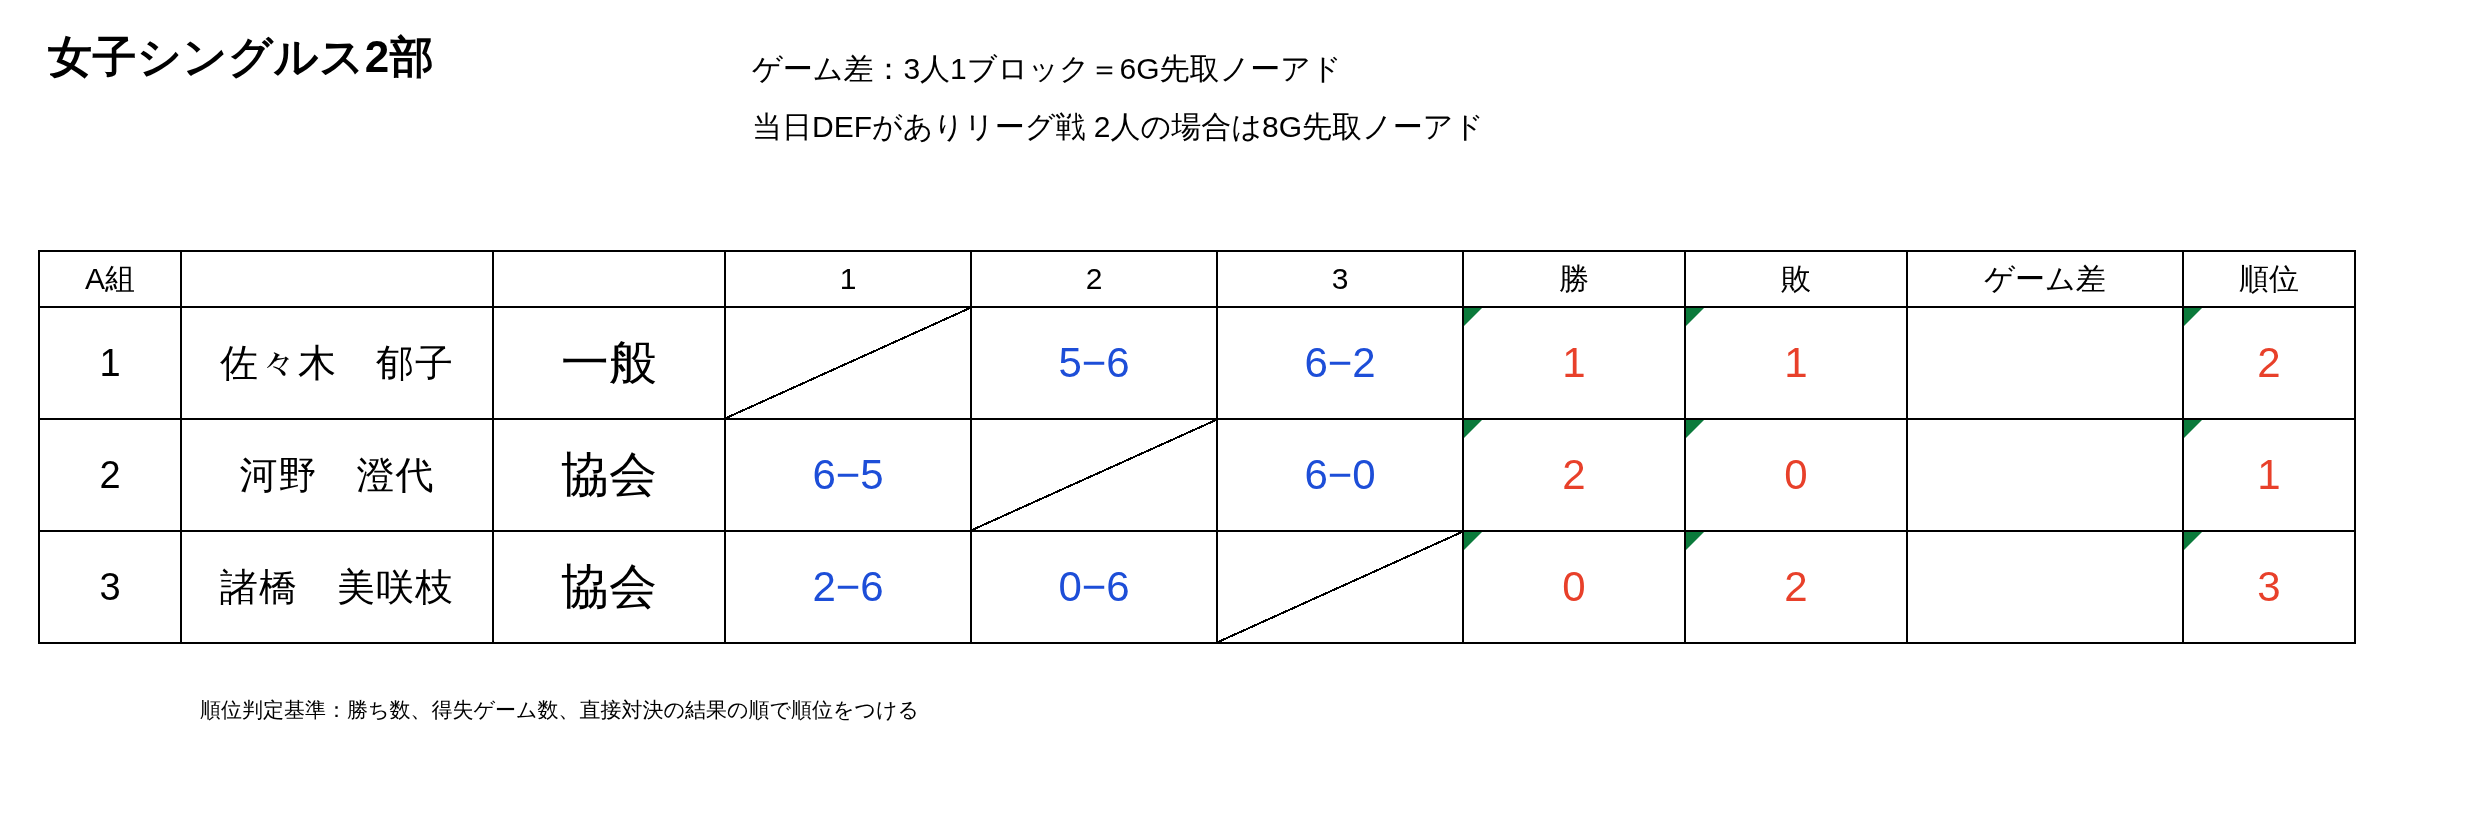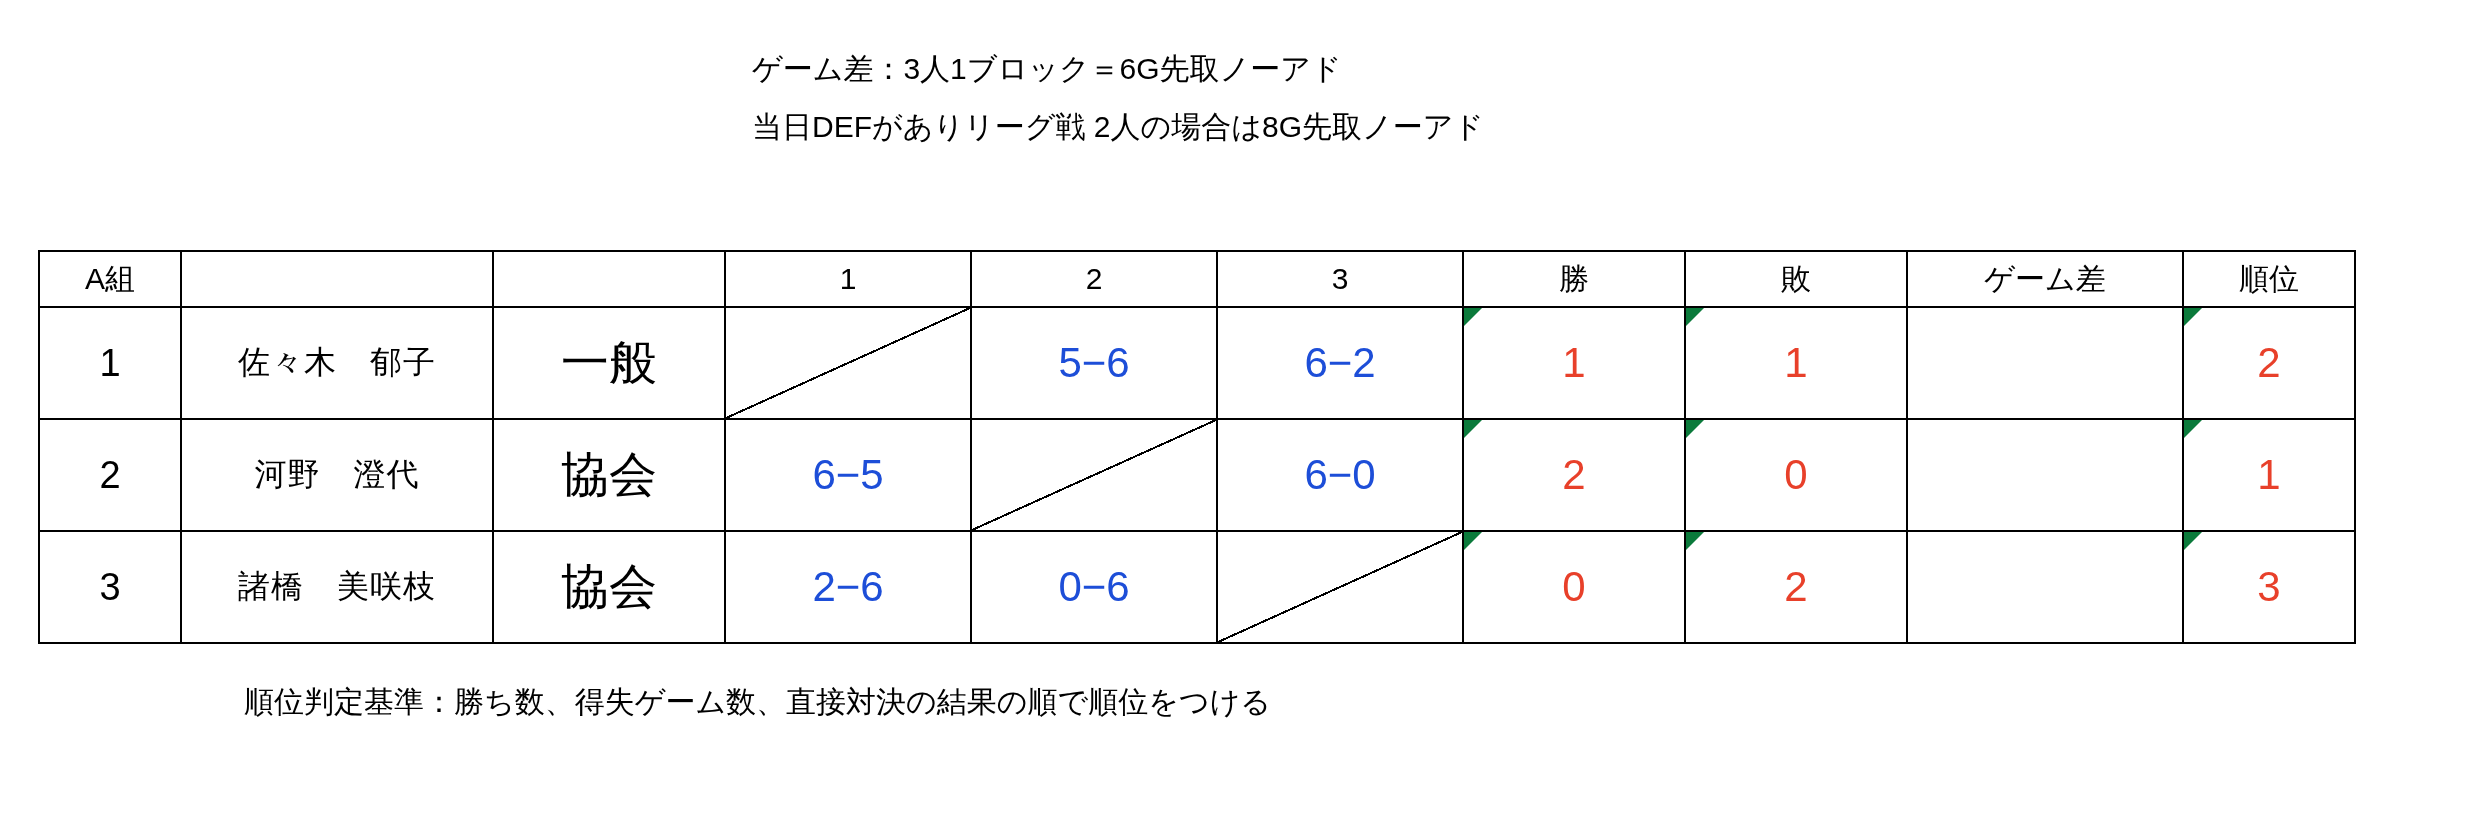--- a/index.html
+++ b/index.html
@@ -61,21 +61,21 @@
   col.c-m       { width: 246px; }
   col.c-win     { width: 222px; }
   col.c-lose    { width: 222px; }
   col.c-gd      { width: 276px; }
   col.c-rank    { width: 172px; }
 
   tr.head td { height: 54px; font-size: 30px; }
   tr.body td { height: 110px; }
 
   .cell-no   { font-size: 38px; }
-  .cell-name { font-size: 32px; font-weight: bold; letter-spacing: 1px; font-family: Liberation Mono, monospace; }
+  .cell-name { font-size: 38px; font-weight: bold; letter-spacing: 1px; font-family: Liberation Mono, monospace; }
   .cell-aff  { font-size: 48px; font-weight: bold; }
   .score     { font-size: 42px; font-weight: bold; color: #1d4ed8; }
   .num-red   { font-size: 42px; font-weight: bold; color: #e8402a; }
 
   
   td.diag {
     position: relative;
     background:
       linear-gradient(to bottom right,
         rgba(0,0,0,0) 0%,
@@ -91,31 +91,31 @@
     content: "";
     position: absolute;
     left: 0; top: 0;
     width: 0; height: 0;
     border-top: 18px solid #0b7a3b;
     border-right: 18px solid transparent;
   }
   .footnote {
     position: absolute;
     left: 200px;
-    top: 682px;
-    font-size: 30px;
+    top: 696px;
+    font-size: 21px;
     white-space: nowrap;
-    margin-left: 44px;
   }
 </style>
 </head>
 <body>
 
 <div class="page">
 
+  <div class="title">女子シングルス2部</div>
 
   <div class="notes">
     <div>ゲーム差：3人1ブロック＝6G先取ノーアド</div>
     <div>当日DEFがありリーグ戦 2人の場合は8G先取ノーアド</div>
   </div>
 
   <table class="draw">
     <colgroup>
       <col class="c-no">
         <col class="c-name">

